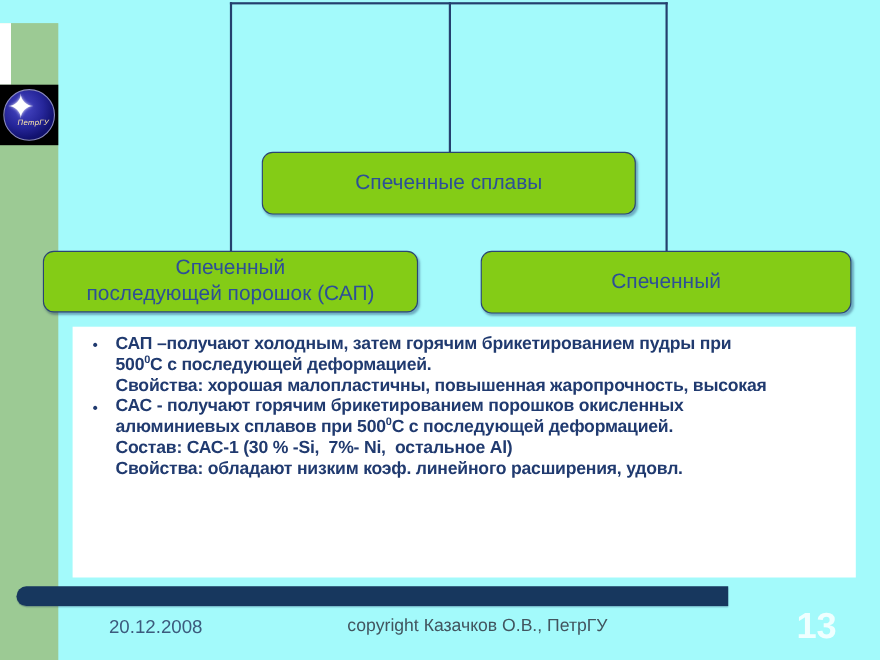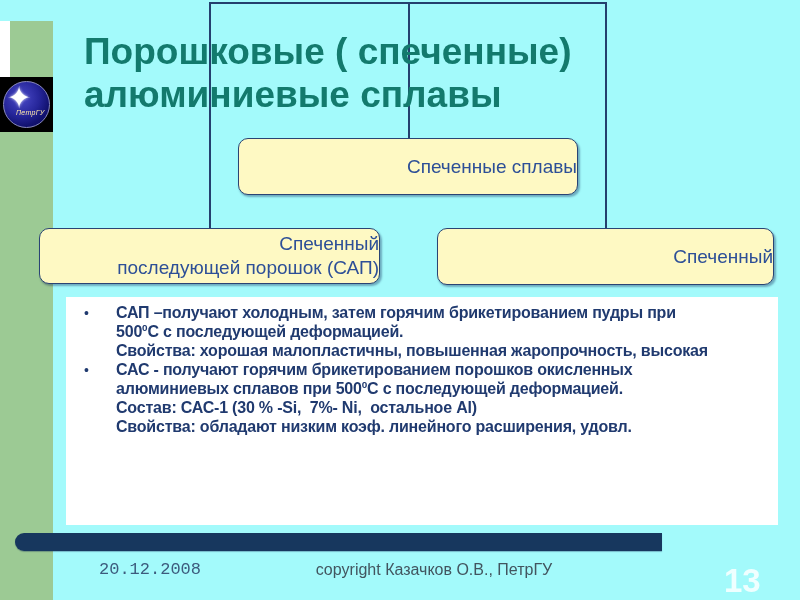--- a/index.html
+++ b/index.html
@@ -39,60 +39,60 @@
 
   
   .conn { position:absolute; background:#24406E; z-index:1; }
   #conn-top      { left:209px; top:2px;  width:398px; height:2px; }
   #conn-left-v   { left:209px; top:2px;  width:2px;  height:227px; }
   #conn-mid-v    { left:408px; top:2px;  width:2px;  height:137px; }
   #conn-right-v  { left:605px; top:2px;  width:2px;  height:227px; }
 
   
   .dbox {
-    position:absolute; z-index:3; background:#fef9c3;
+    position:absolute; z-index:3; background:#84cc16;
     border:1.5px solid #2A4474; border-radius:10px; box-sizing:border-box;
     box-shadow: 1.5px 2px 2px rgba(10,30,80,0.35);
     color:#2D4F97; font-size:19px; line-height:24px; text-align:center;
-    display:flex; flex-direction:column; justify-content:center;align-items:flex-end;
+    display:flex; flex-direction:column; justify-content:center;
   }
   #box-root  { left:238px; top:138px; width:340px; height:57px; }
   #box-left  { left:39px;  top:228px; width:341px; height:56px; }
   #box-right { left:437px; top:228px; width:337px; height:57px; }
 
   
   #panel { position:absolute; left:66px; top:297px; width:712px; height:228px; background:#ffffff; z-index:2; }
 
   
   #bullet-list { position:absolute; left:84px; top:303px; z-index:3; color:#203A6F; }
   .bullet-item { display:flex; align-items:flex-start; }
   .bullet-dot { width:21px; font-size:14px; line-height:19px; padding-top:1px; }
   .bullet-lines { }
   .tline {
     font-size:16px; font-weight:bold; line-height:19px;
-    white-space:pre; letter-spacing:-0.2px;margin-left:11px;
+    white-space:pre; letter-spacing:-0.2px;
   }
   .tline .sup { font-size:0.62em; vertical-align:super; line-height:0; }
   .tline .sub { font-size:0.62em; vertical-align:sub;   line-height:0; }
 
   
   #footer-bar {
     position:absolute; left:15px; top:533px; width:647px; height:18px;
     background:#17375E; border-radius:9px 0 0 9px; z-index:3;
     box-shadow:0 1px 1px rgba(10,30,80,0.3);
   }
   #footer-date {
-    position:absolute; left:99px; top:560px; font-size:17px; color:#3C5B7D; z-index:3;font-family:Liberation Mono, monospace;
+    position:absolute; left:99px; top:560px; font-size:17px; color:#3C5B7D; z-index:3;
   }
   #footer-copyright {
     position:absolute; left:0px; top:561px; width:868px; text-align:center;
     font-size:16px; color:#42555F; z-index:3;
   }
   #page-number {
-    position:absolute; left:724px; top:562px; font-size:33px; font-weight:bold;
+    position:absolute; left:724px; top:550px; font-size:33px; font-weight:bold;
     color:#EFFFFF; z-index:3;
   }
 </style>
 </head>
 <body>
 
 <div id="slide">
 
   <div id="green-col"></div>
   <div id="white-sliver"></div>
@@ -101,24 +101,20 @@
     <div class="globe"></div>
     <div class="star">✦</div>
     <div class="logo-label">ПетрГУ</div>
   </div>
 
   <div class="conn" id="conn-top"></div>
   <div class="conn" id="conn-left-v"></div>
   <div class="conn" id="conn-mid-v"></div>
   <div class="conn" id="conn-right-v"></div>
 
-  <div id="title">
-    <div>Порошковые ( спеченные)</div>
-    <div>алюминиевые сплавы</div>
-  </div>
 
   <div class="dbox" id="box-root">
     <div>Спеченные сплавы</div>
   </div>
 
   <div class="dbox" id="box-left">
     <div>Спеченный</div>
     <div>последующей порошок (САП)</div>
   </div>
 

